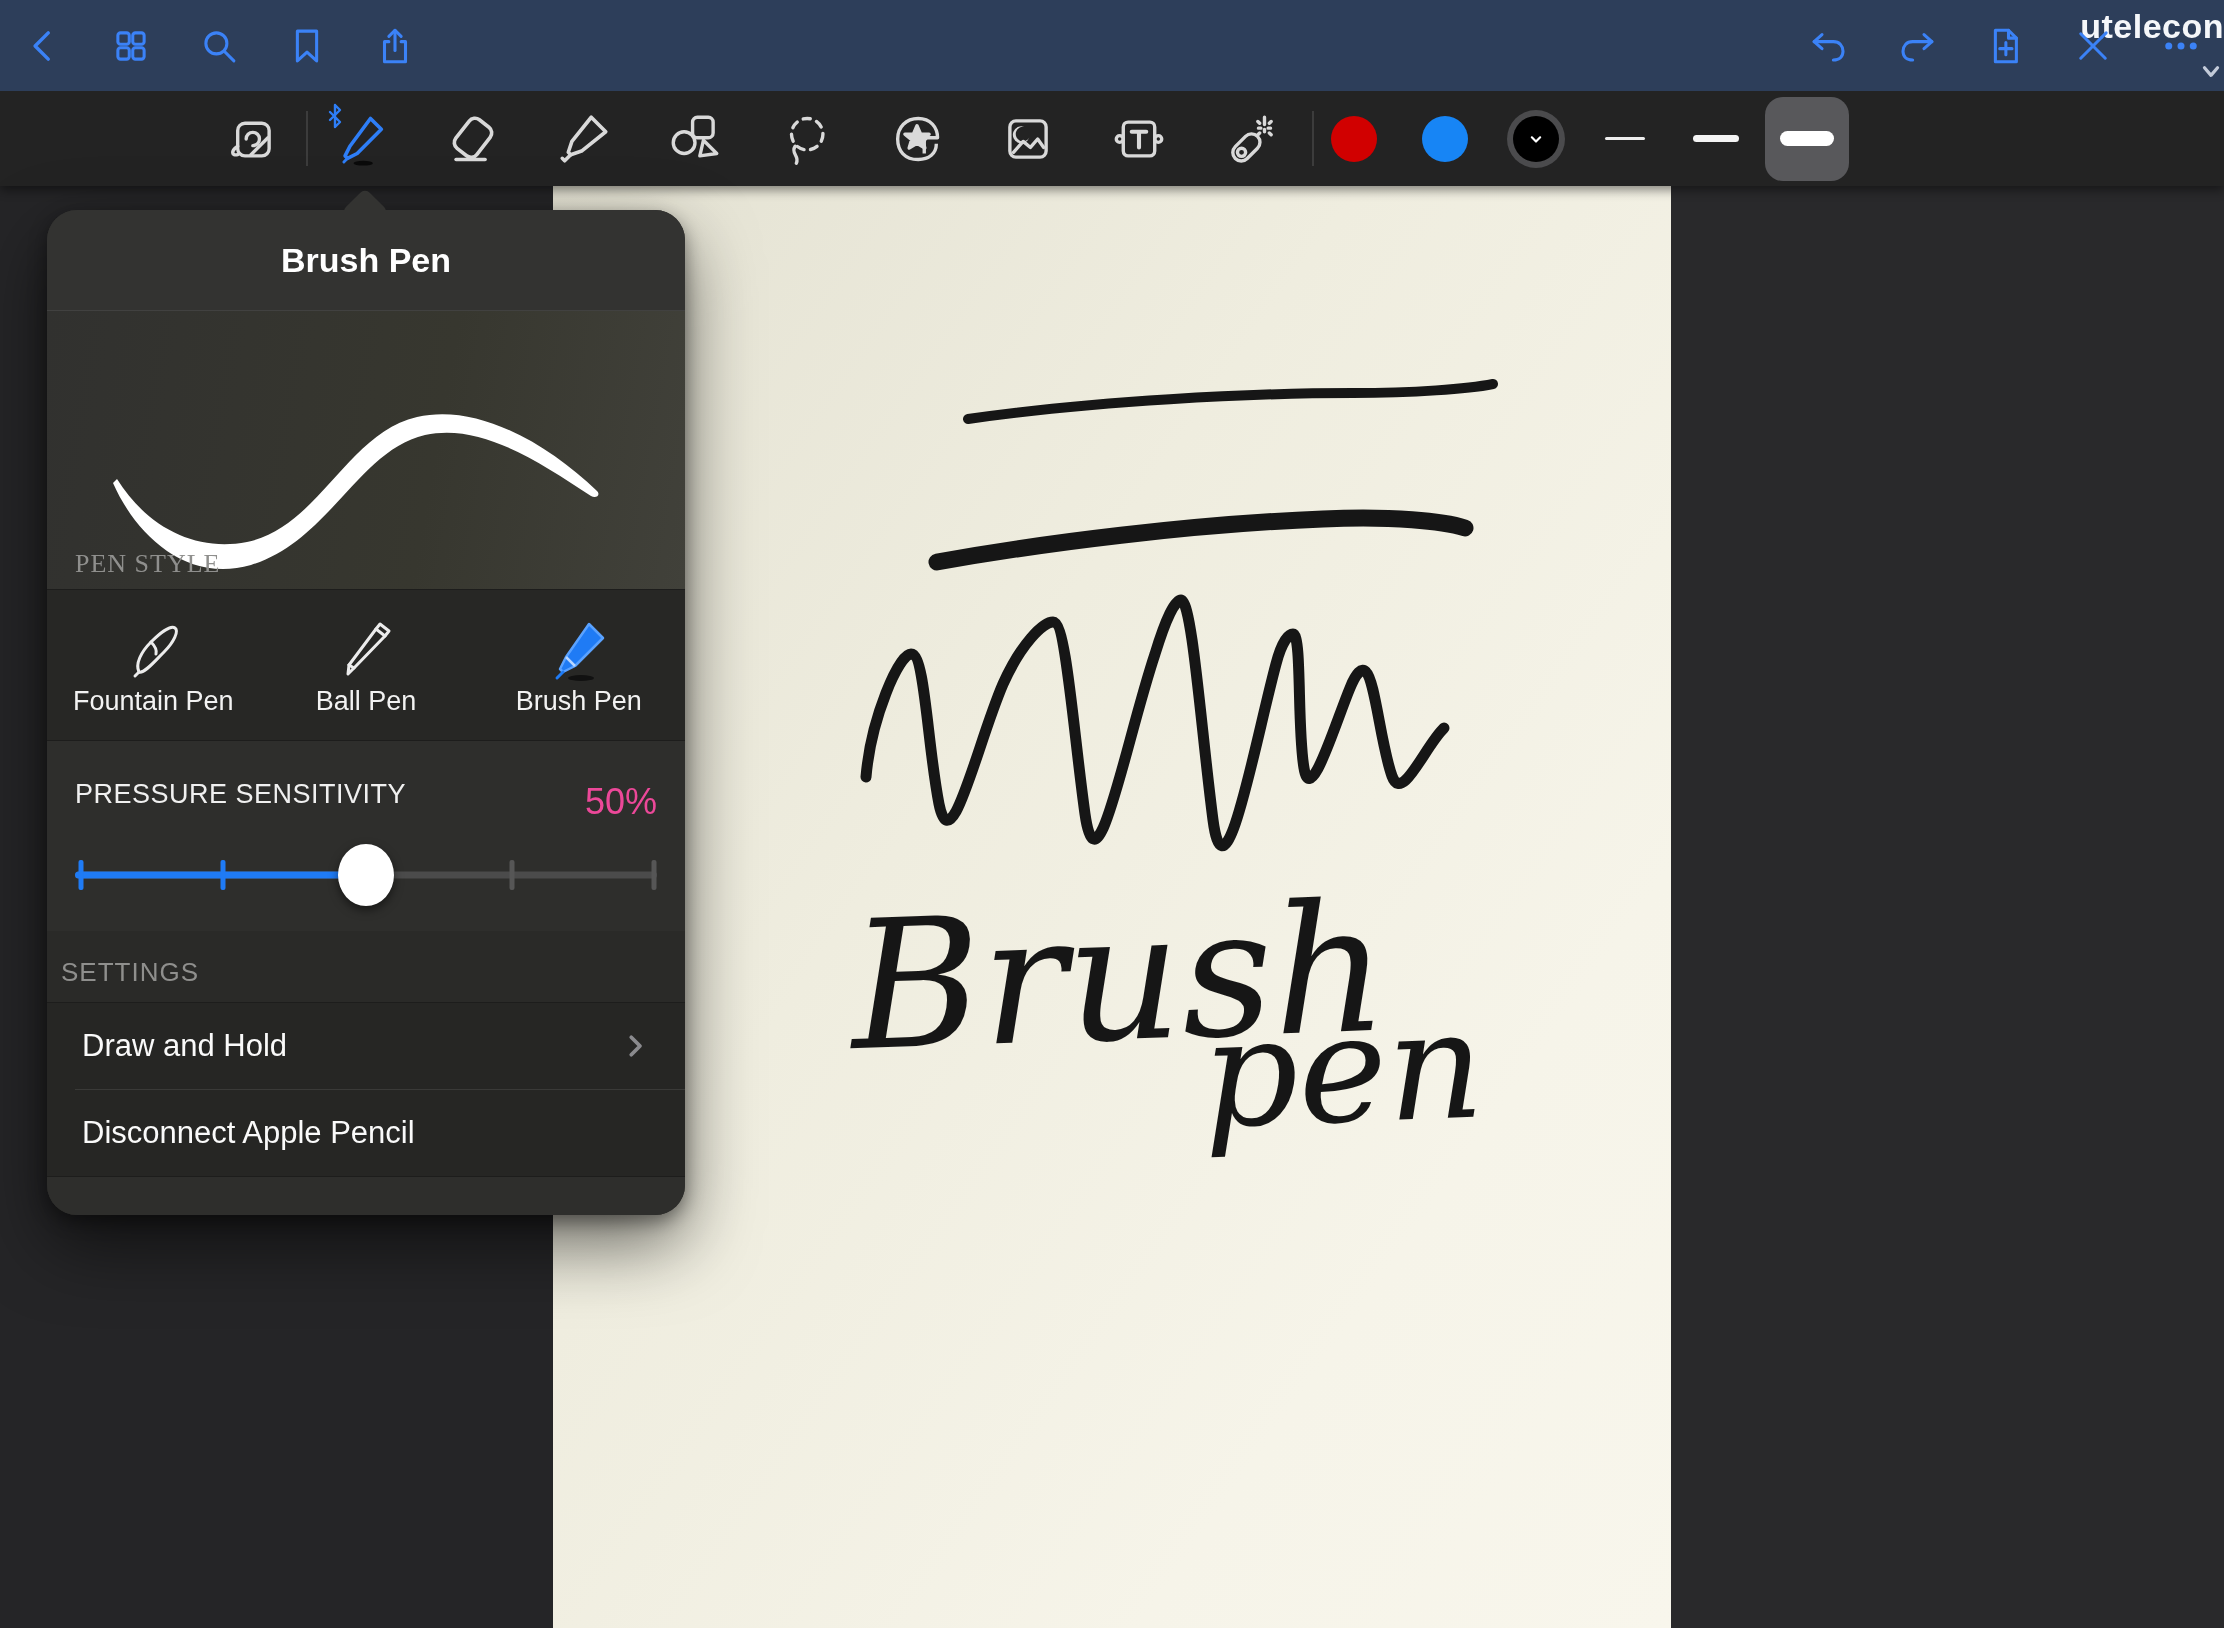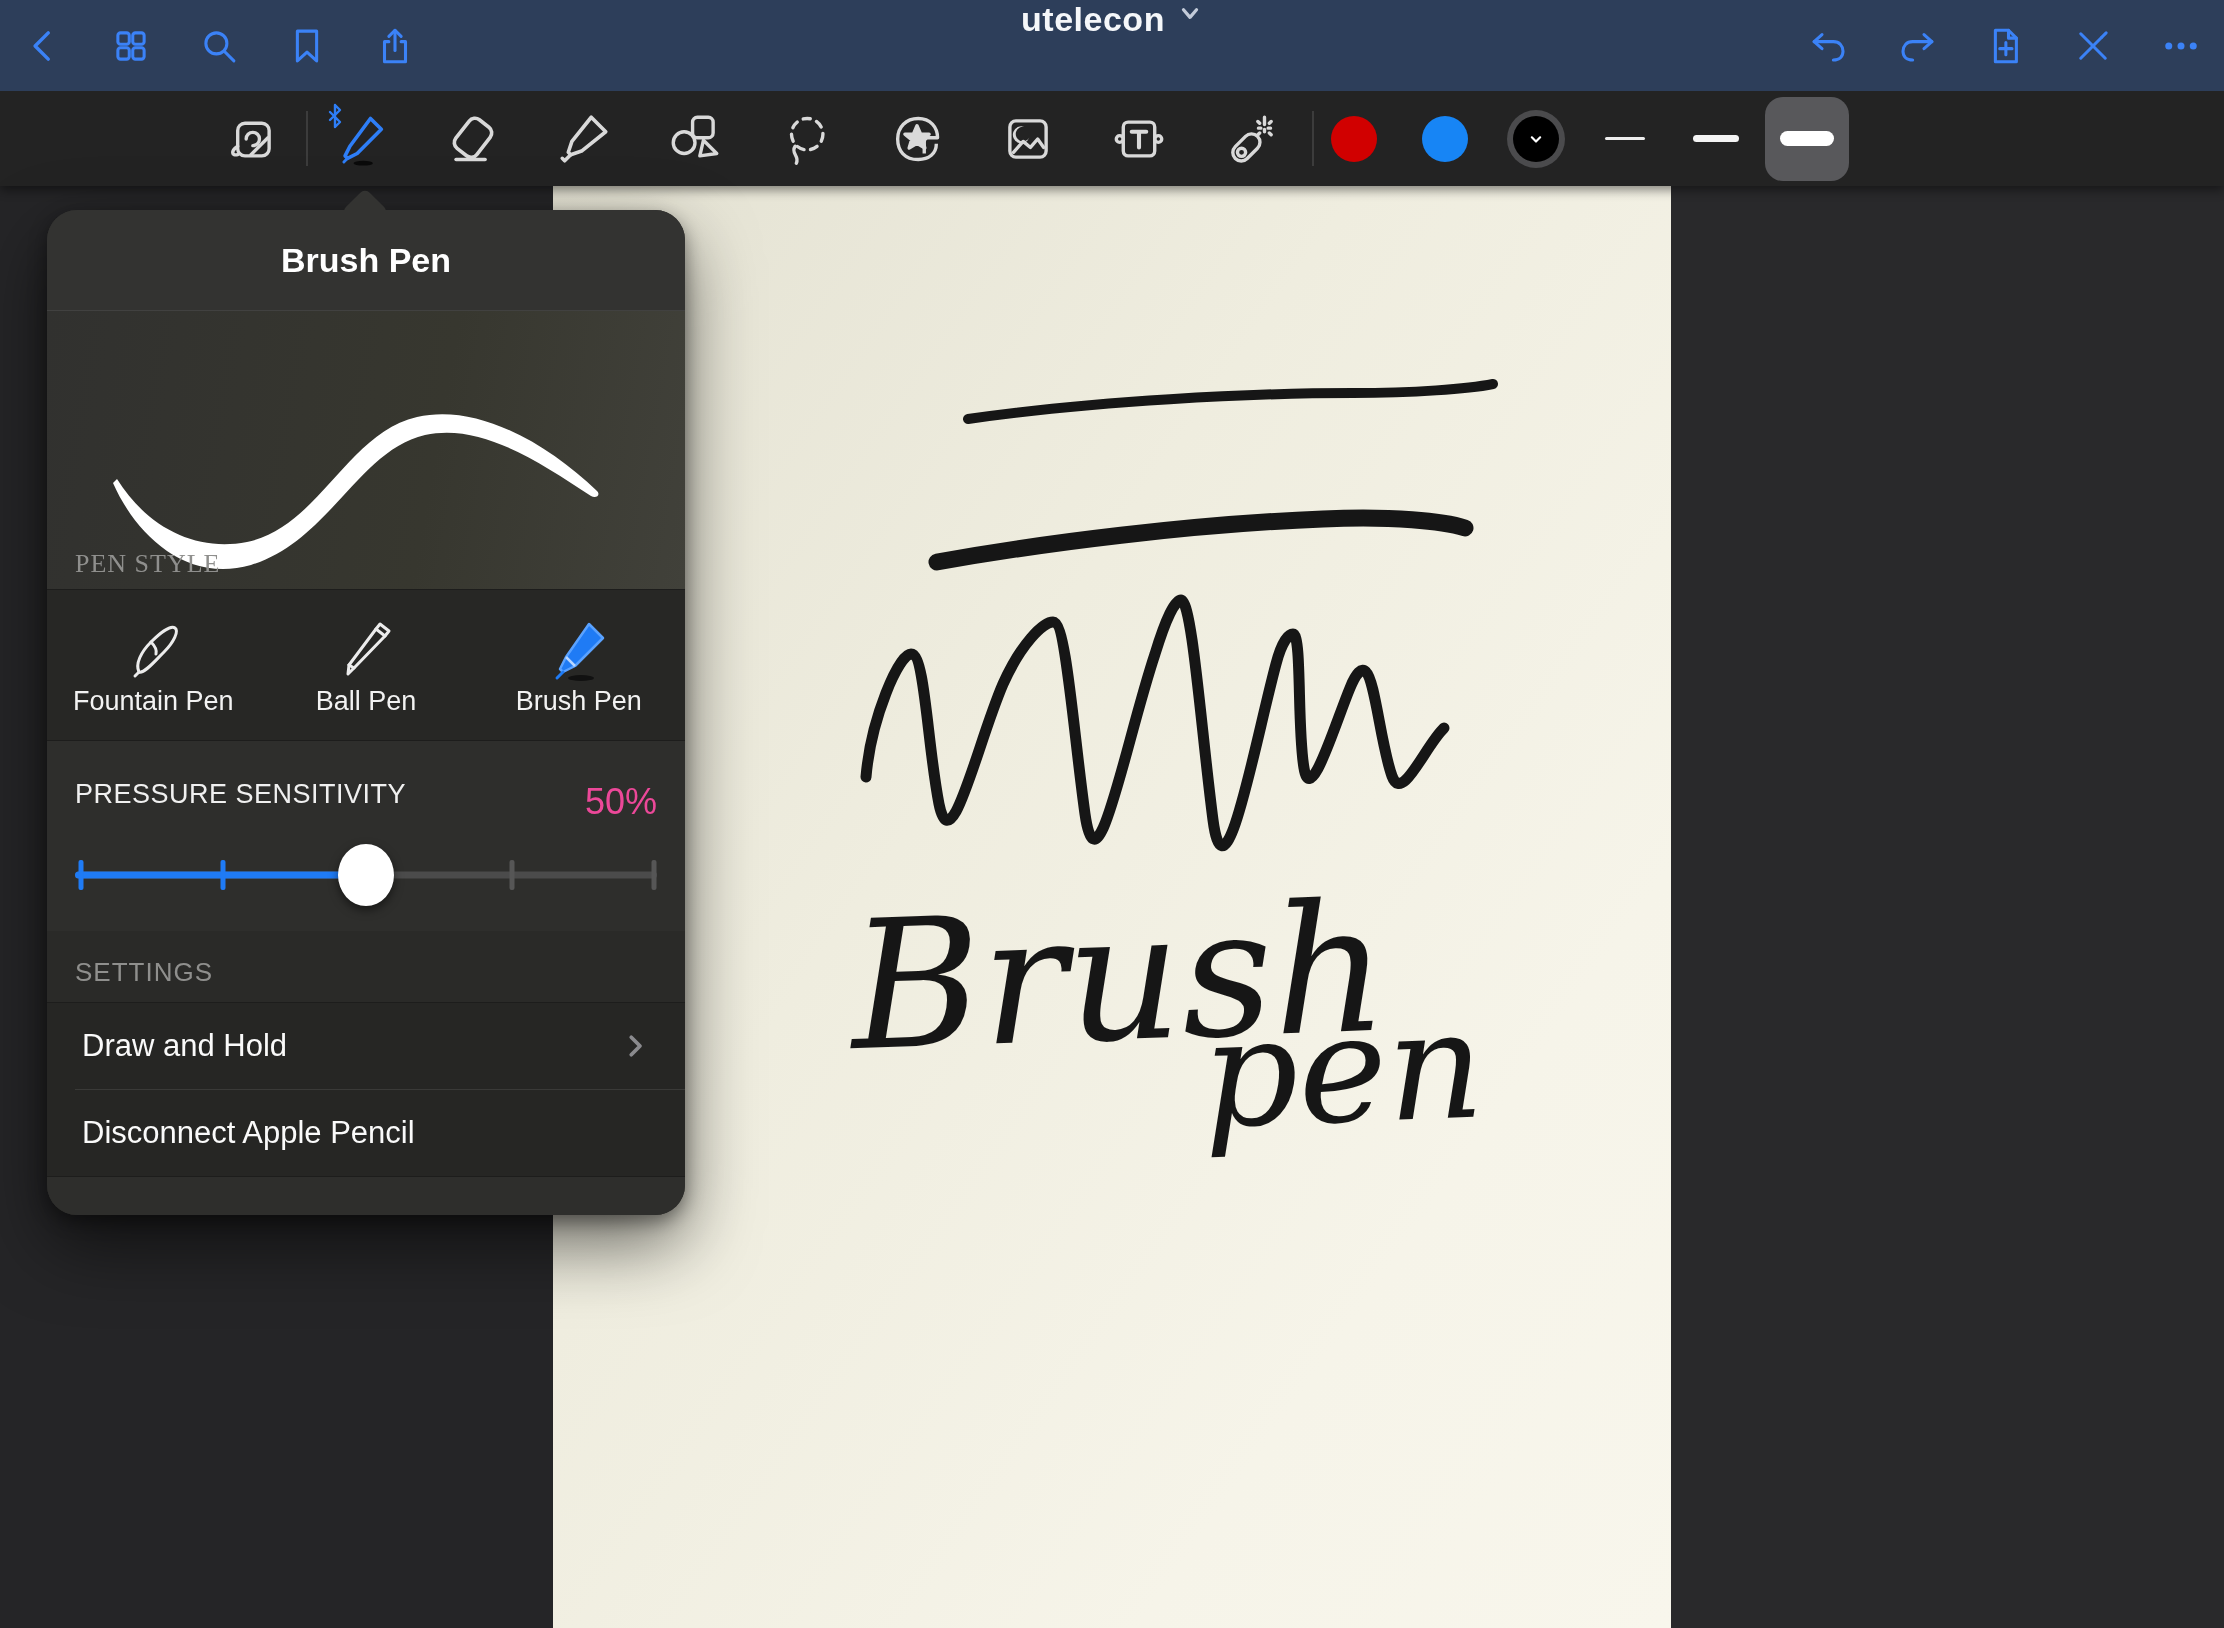--- a/index.html
+++ b/index.html
@@ -13,21 +13,21 @@
     position:absolute;left:0;top:0;width:2224px;height:91px;
     background:#2d3e5a;display:flex;align-items:center;z-index:30;
   }
   .nav-group{display:flex;align-items:center;gap:42px;}
   .nav-left{position:absolute;left:20px;}
   .nav-right{position:absolute;right:20px;}
   .nav-btn{width:46px;height:46px;display:flex;align-items:center;justify-content:center;color:#3b82f7;}
   .nav-btn svg{width:42px;height:42px;}
   .nav-title-wrap{
     position:absolute;left:0;right:0;top:0;height:91px;
-    display:flex;align-items:flex-start;justify-content:center;gap:12px;pointer-events:none;
+    display:flex;align-items:flex-end;justify-content:center;gap:12px;pointer-events:none;flex-direction:column;
   }
   .nav-title{color:#f5f7fa;font-size:34px;font-weight:bold;letter-spacing:.5px;}
   .nav-title-chevron{color:#c3cbd9;display:flex;}
   .nav-title-chevron svg{width:26px;height:26px;}
   
   .toolbar{
     position:absolute;left:0;top:91px;width:2224px;height:95px;
     background:#232323;z-index:25;box-shadow:0 4px 10px rgba(0,0,0,.45);
   }
   .tools{position:absolute;left:218px;top:0;height:95px;display:flex;align-items:center;gap:45px;}
@@ -98,21 +98,21 @@
   .slider .track{position:absolute;left:0;right:0;top:50%;height:7px;transform:translateY(-50%);background:#4b4b4b;border-radius:4px;}
   .slider .fill{position:absolute;left:0;top:50%;height:7px;transform:translateY(-50%);background:#1f7bf5;border-radius:4px;}
   .tick{position:absolute;top:50%;width:5px;height:30px;transform:translate(-50%,-50%);border-radius:2px;}
   .tick.blue{background:#1f7bf5;}
   .tick.gray{background:#565656;}
   .thumb{
     position:absolute;top:50%;width:56px;height:62px;border-radius:50%;
     background:#ffffff;transform:translate(-50%,-50%);
     box-shadow:0 4px 10px rgba(0,0,0,.5);
   }
-  .settings-label-wrap{padding:26px 28px 14px 28px;flex:0 0 auto;background:#2a2a28;}
+  .settings-label-wrap{padding:26px 28px 14px 14px;flex:0 0 auto;background:#2a2a28;}
   .settings-rows{background:#262624;border-top:1px solid #1d1d1c;border-bottom:1px solid #1d1d1c;flex:0 0 auto;}
   .settings-row{
     height:86px;display:flex;align-items:center;justify-content:space-between;
     padding:0 35px;color:#fafafa;font-size:31px;
   }
   .settings-row .chevron{color:#8a8a8e;display:flex;}
   .settings-row .chevron svg{width:30px;height:30px;}
   .row-divider{height:1px;background:#3a3a38;margin-left:28px;}
   .popover-footer{flex:1;border-radius:0 0 30px 30px;background:#2e2e2c;}
 </style>

